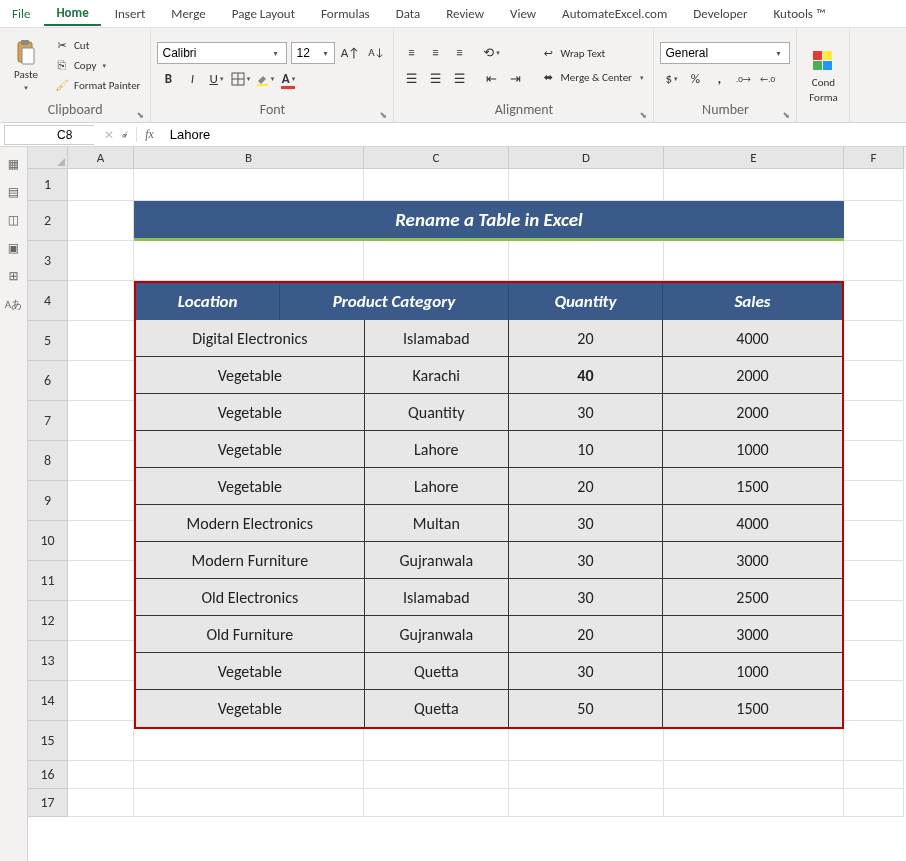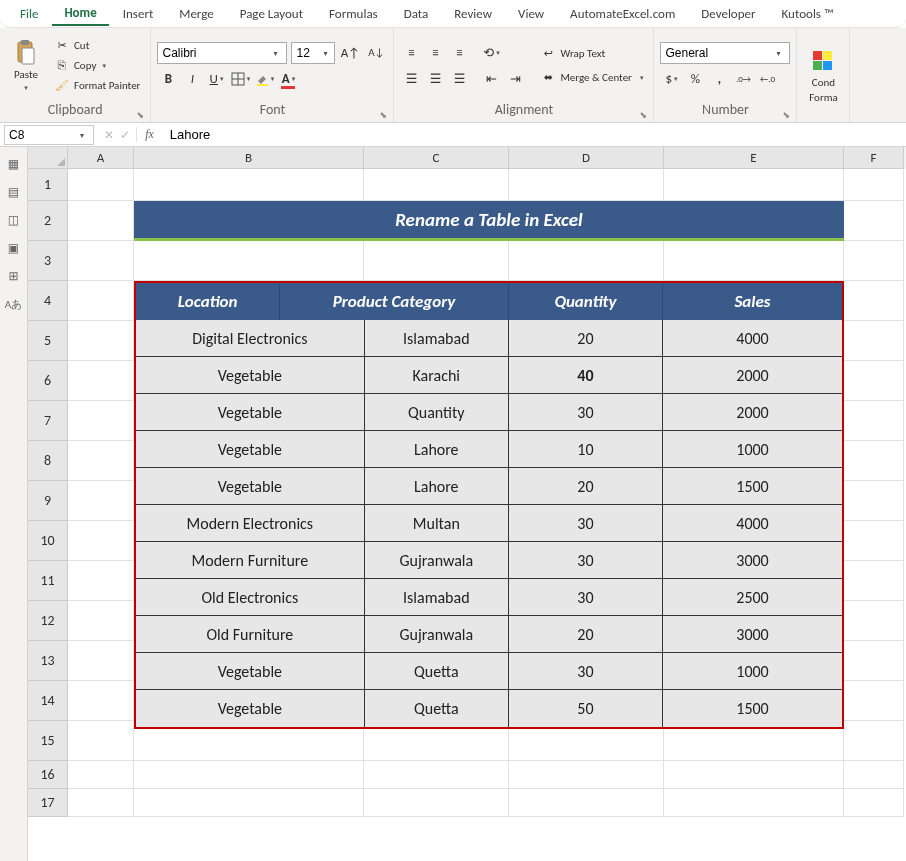--- a/index.html
+++ b/index.html
@@ -1,19 +1,19 @@
 <!DOCTYPE html>
 <html><head>
 <meta charset="utf-8">
 <style>
 * { box-sizing: border-box; margin: 0; padding: 0; }
 body { font-family: "Segoe UI", Calibri, sans-serif; font-size: 12px; background: #fff; color: #333; overflow: hidden; width: 906px; height: 861px; position: relative; }
 
 
-.ribbon-tabs { display: flex; align-items: center; height: 28px; background: #fff; border-bottom: 1px solid #e1e1e1; padding-left: 8px; gap: 2px; border-radius: 10px; }
+.ribbon-tabs { display: flex; align-items: center; height: 28px; background: #fff; border-bottom: 1px solid #e1e1e1; padding-left: 0; gap: 2px; }
 .ribbon-tab { padding: 4px 12px; font-size: 13px; color: #444; cursor: pointer; }
 .ribbon-tab.file { color: #217346; font-weight: 400; }
 .ribbon-tab.active { border-bottom: 2px solid #217346; color: #217346; font-weight: 600; }
 
 
 .ribbon { display: flex; background: #f3f2f1; height: 95px; border-bottom: 1px solid #d4d4d4; }
 .ribbon-group { display: flex; flex-direction: column; border-right: 1px solid #e1e1e1; padding: 4px 6px 2px 6px; position: relative; }
 .ribbon-group-content { flex: 1; display: flex; align-items: center; gap: 4px; }
 .ribbon-group-label { text-align: center; font-size: 14px; color: #666; padding: 2px 0; position: relative; }
 .launcher { position: absolute; right: 2px; bottom: 1px; width: 12px; height: 12px; font-size: 9px; color: #888; cursor: pointer; }
@@ -29,21 +29,21 @@
 .font-row2 { display: flex; gap: 2px; align-items: center; }
 .combo { display: flex; align-items: center; border: 1px solid #ababab; background: #fff; height: 22px; }
 .combo input { border: none; outline: none; padding: 0 4px; font-size: 12px; height: 100%; }
 .combo .dd { width: 14px; text-align: center; color: #555; cursor: pointer; font-size: 8px; }
 .icon-btn { width: 22px; height: 22px; display: inline-flex; align-items: center; justify-content: center; cursor: pointer; font-size: 13px; }
 .icon-btn.dd-after::after { content: "▾"; font-size: 7px; margin-left: 2px; color: #555; }
 
 
 .formula-bar { display: flex; align-items: center; height: 24px; border-bottom: 1px solid #d4d4d4; background: #fff; }
 .name-box { width: 90px; border: 1px solid #ccc; margin: 2px 4px; display: flex; align-items: center; }
-.name-box input { border: none; width: 70px; padding: 2px 4px; font-size: 12px; outline: none; }
+.name-box input { border: none; width: 70px; padding: 2px 4px; font-size: 12px; outline: none; margin-left: 48px; }
 .name-box .dd { width: 14px; text-align: center; font-size: 8px; color: #555; cursor: pointer; }
 .fx-btns { display: flex; gap: 6px; padding: 0 6px; color: #888; }
 .fx-btns span { cursor: pointer; font-size: 12px; }
 .fx-label { font-style: italic; font-family: "Times New Roman", serif; color: #666; padding: 0 8px; border-left: 1px solid #e1e1e1; cursor: pointer; }
 .formula-input { flex: 1; border: none; outline: none; padding: 0 8px; font-size: 13px; }
 
 
 .side-gutter { position: absolute; left: 0; top: 147px; width: 28px; background: #f3f2f1; height: 714px; display: flex; flex-direction: column; align-items: center; gap: 10px; padding-top: 8px; border-right: 1px solid #d4d4d4; }
 .side-gutter .sg { width: 18px; height: 18px; display: flex; align-items: center; justify-content: center; color: #666; cursor: pointer; }
 

